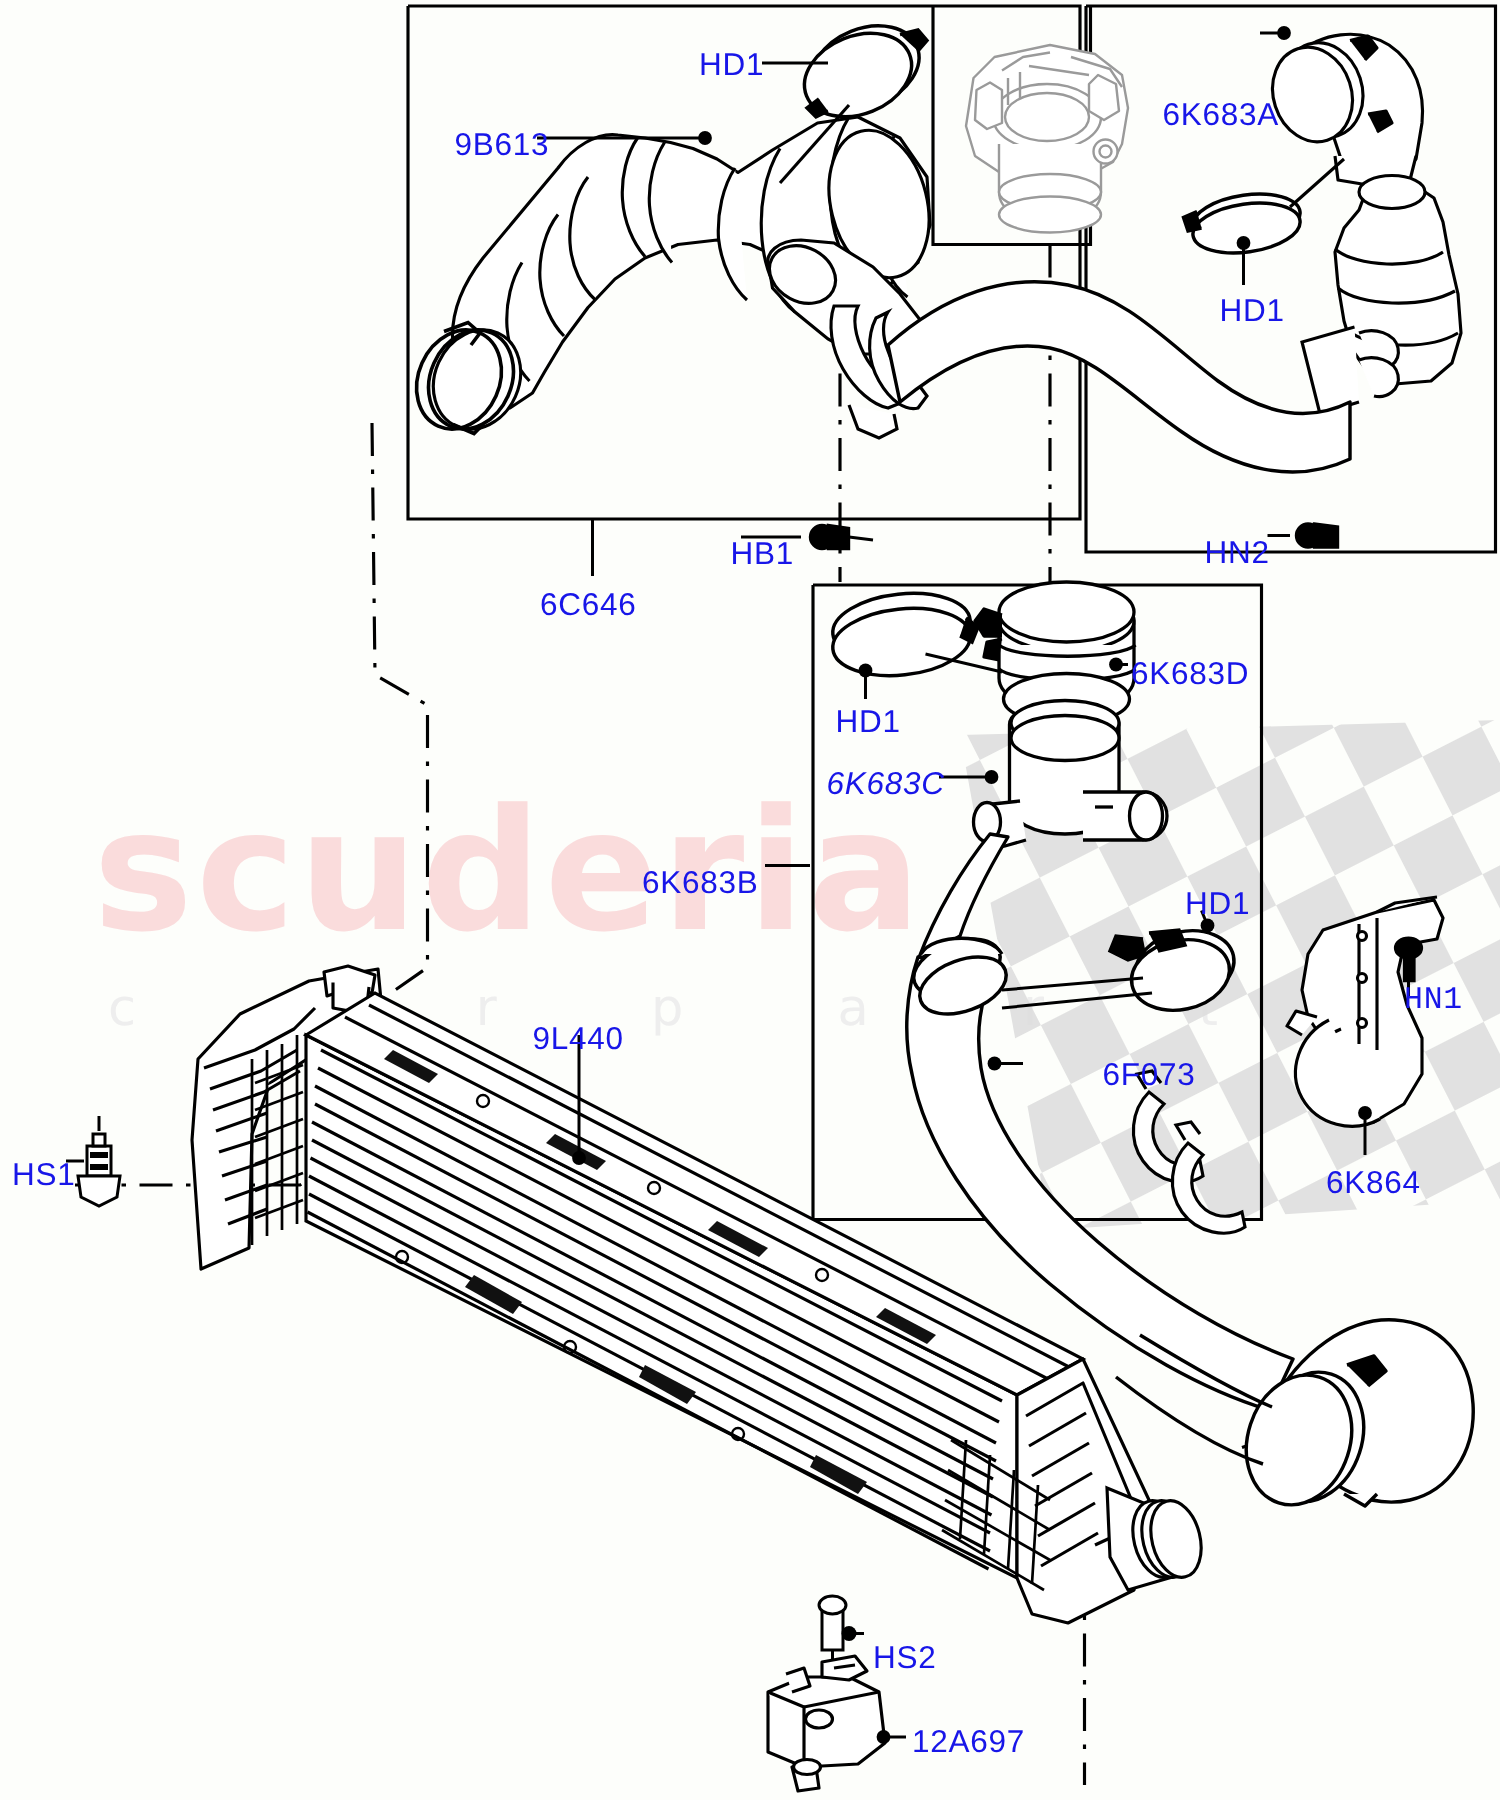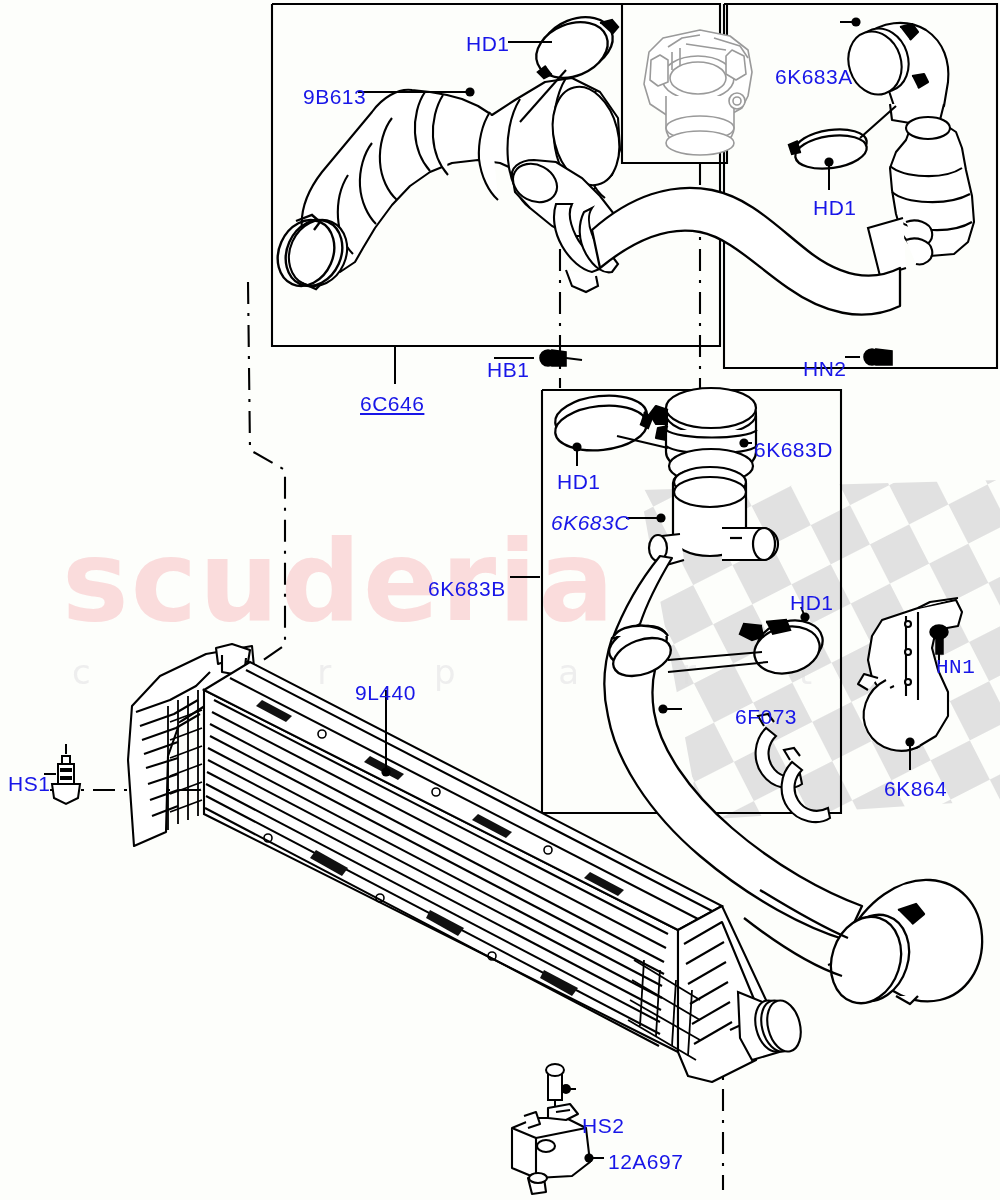--- a/index.html
+++ b/index.html
@@ -544,28 +544,28 @@
     </g>
   </svg>
 
   <div id="label-layer">
       <div class="lbl" style="left: 466px; top: 32px;">HD1</div>
       <div class="lbl" style="left: 303px; top: 85px;">9B613</div>
       <div class="lbl" style="left: 775px; top: 19px; margin-top: 46px;">6K683A</div>
       <div class="lbl" style="left: 813px; top: 196px;">HD1</div>
       <div class="lbl" style="left: 455px; top: 358px; margin-left: 32px;">HB1</div>
       <div class="lbl" style="left: 803px; top: 357px;">HN2</div>
-      <div class="lbl" style="left: 360px; top: 392px; text-decoration: underline;">6C646</div>
+      <div class="lbl" style="left: 360px; top: 392px;">6C646</div>
       <div class="lbl" style="left: 557px; top: 470px;">HD1</div>
       <div class="lbl" style="left: 754px; top: 438px;">6K683D</div>
       <div class="lbl" style="left: 551px; top: 511px; font-style: italic;">6K683C</div>
       <div class="lbl" style="left: 428px; top: 577px;">6K683B</div>
       <div class="lbl" style="left: 790px; top: 591px;">HD1</div>
       <div class="lbl" style="left: 936px; top: 656px; font-family: Liberation Mono, monospace;">HN1</div>
       <div class="lbl" style="left: 355px; top: 681px;">9L440</div>
       <div class="lbl" style="left: 688px; top: 705px; margin-left: 47px;">6F073</div>
       <div class="lbl" style="left: 884px; top: 777px;">6K864</div>
       <div class="lbl" style="left: 8px; top: 772px;">HS1</div>
-      <div class="lbl" style="left: 582px; top: 1094px; margin-top: 20px;">HS2</div>
+      <div class="lbl" style="left: 582px; top: 1094px;">HS2</div>
       <div class="lbl" style="left: 608px; top: 1150px;">12A697</div>
     </div>
 
 </div>
 
 </body></html>

